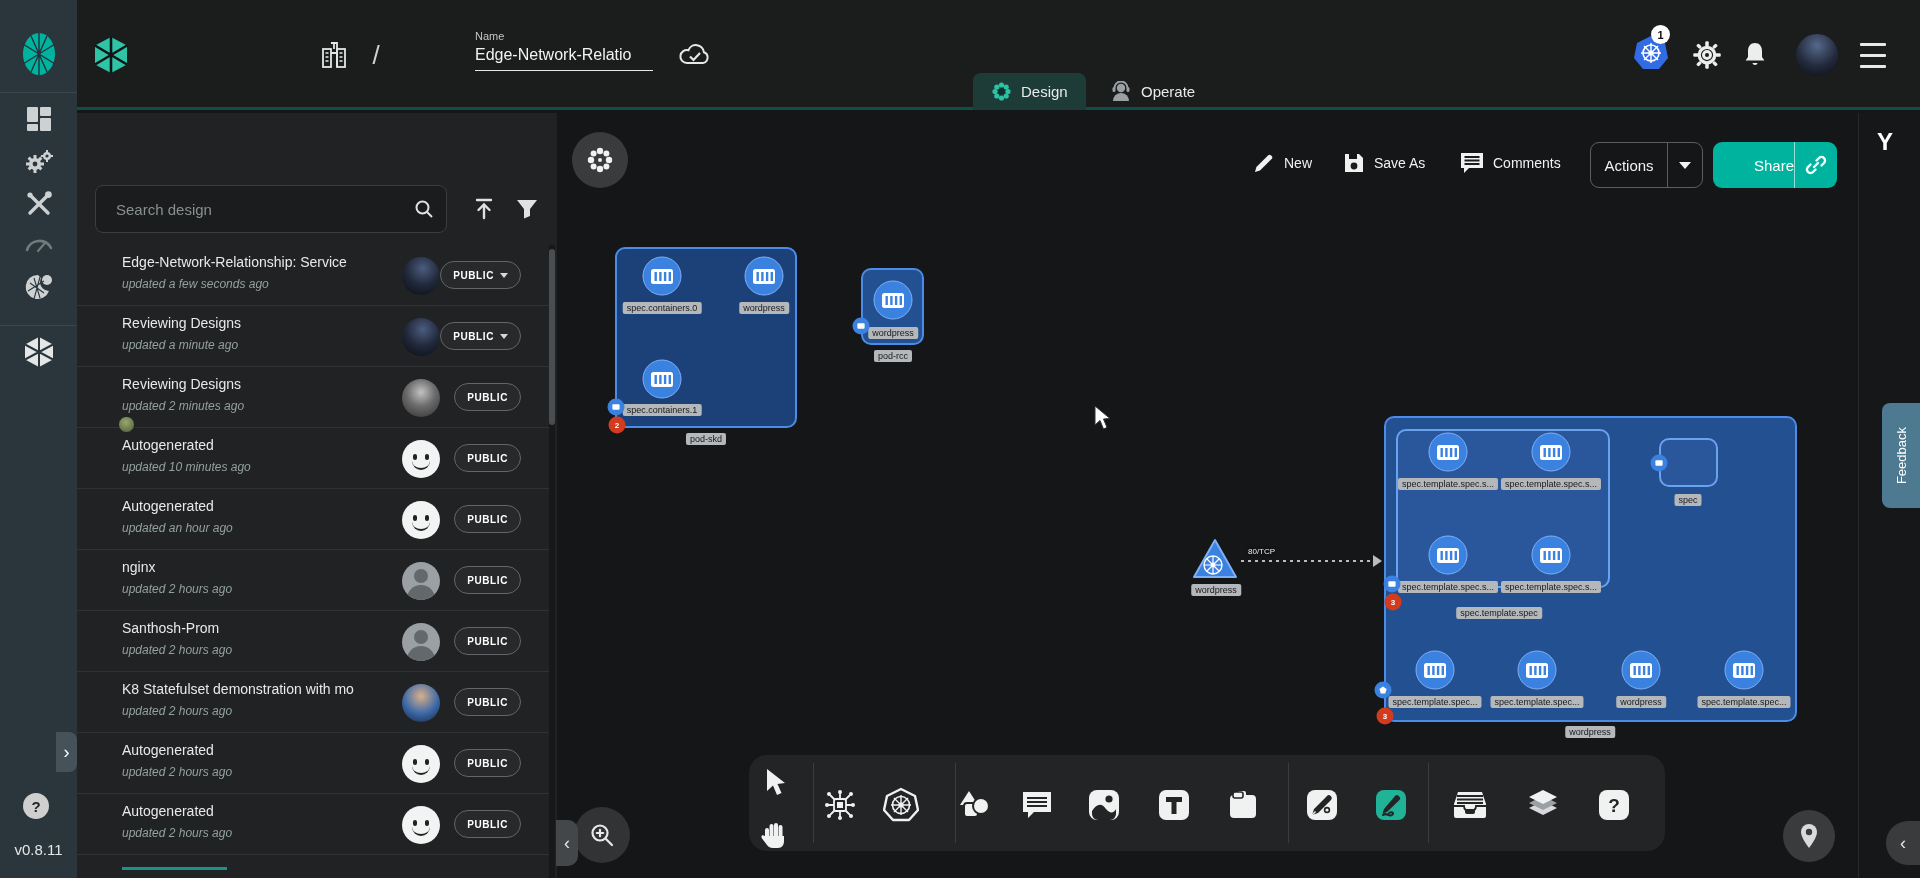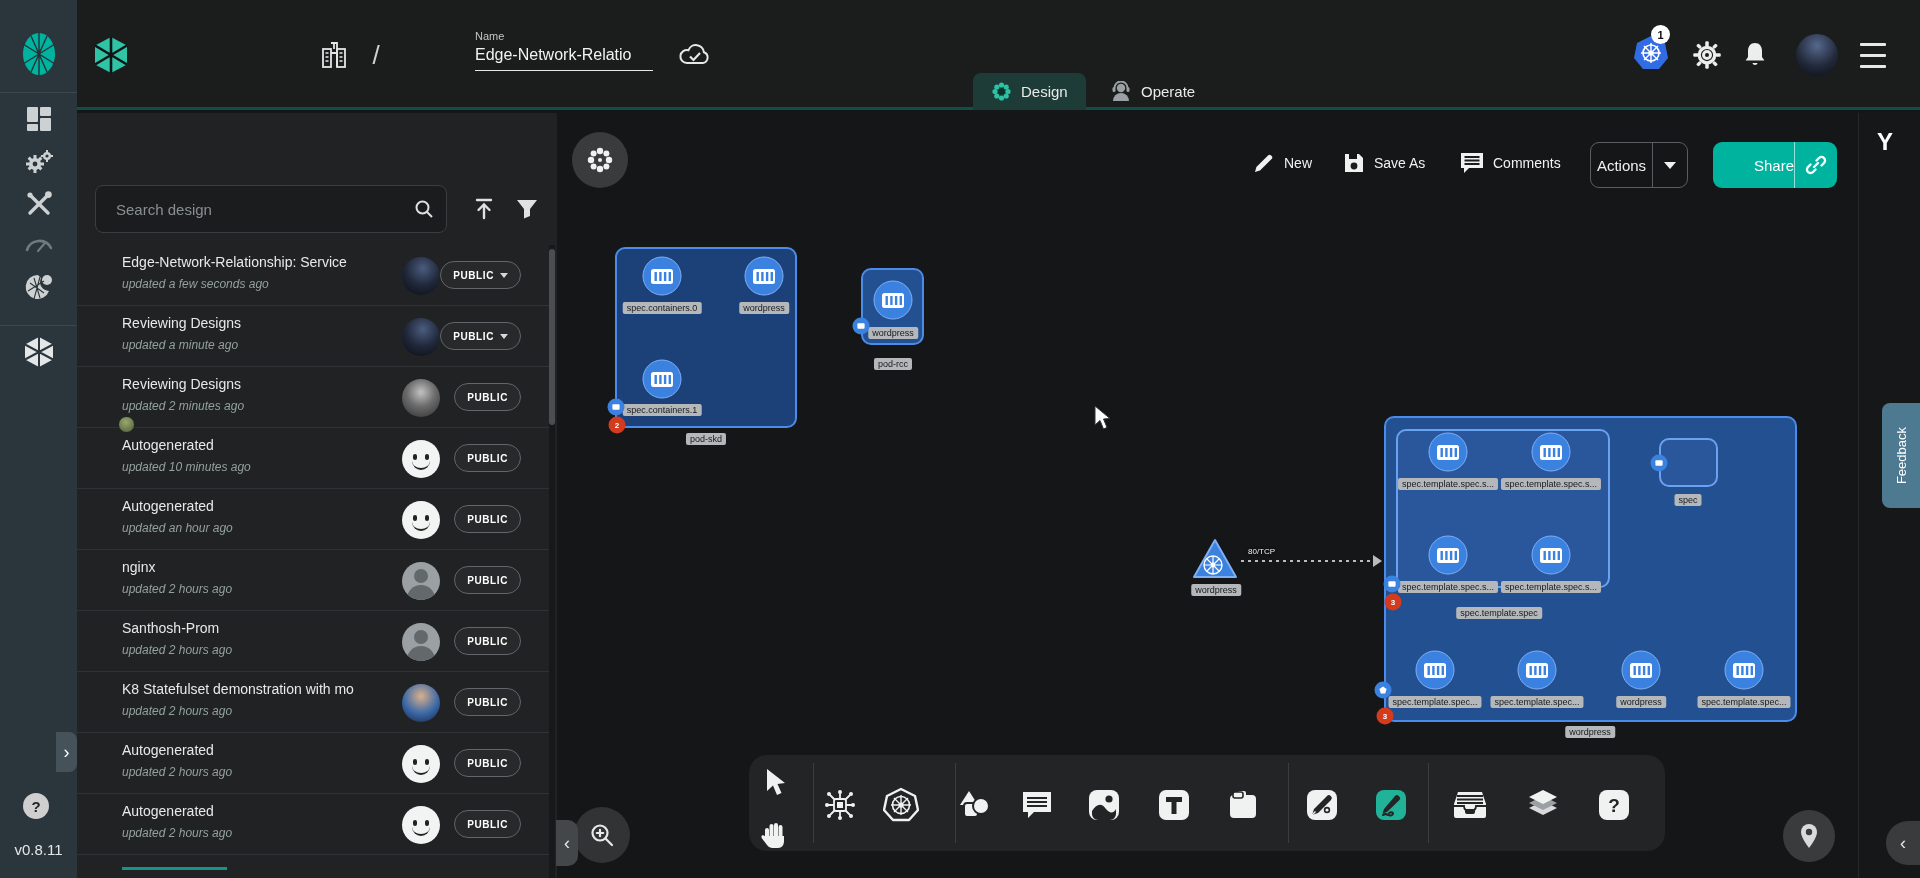--- a/index.html
+++ b/index.html
@@ -116,21 +116,21 @@
     border-radius:22px 0 0 22px; background:#3a3b3c; z-index:27; }
   #help-fab { position:absolute; left:23px; top:793px; width:26px; height:26px;
     border-radius:50%; background:#cfcfcf; color:#222; font-weight:bold; font-size:15px;
     display:flex; align-items:center; justify-content:center; cursor:pointer; z-index:41; }
   #version { position:absolute; left:12px; top:841px; width:53px; text-align:center;
     color:#e4e7e7; font-size:15px; z-index:41; }
 
   
   .act-item { position:absolute; top:152px; display:flex; align-items:center; gap:9px;
     color:#f0f1f1; font-size:14px; cursor:pointer; z-index:22; }
-  #actions-btn { position:absolute; left:1590px; top:142px; width:98px; height:46px;
+  #actions-btn { position:absolute; left:1590px; top:142px; width:113px; height:46px;
     border:1px solid #5a5e60; border-radius:9px; display:flex; align-items:center;
     color:#f0f1f1; font-size:15px; cursor:pointer; z-index:22; }
   #actions-btn .lbl { flex:1; text-align:center; }
   #actions-btn .split { width:1px; height:100%; background:#5a5e60; }
   #actions-btn .car { width:34px; display:flex; justify-content:center; }
   #share-btn { position:absolute; left:1713px; top:142px; width:124px; height:46px;
     background:#00b39f; border-radius:9px; display:flex; align-items:center;
     color:#fff; font-size:15px; cursor:pointer; z-index:22; }
   #share-btn .lbl { flex:1; text-align:right; }
   #share-btn .split { width:1px; height:100%; background:#d9f3ef; opacity:.7; }
@@ -568,21 +568,21 @@
   <div class="knode lighter" style="left:861px;top:268px;width:63px;height:77px;"></div>
   <div class="cnode" style="left:893px;top:300px;"><svg width="40" height="40" viewBox="0 0 40 40">
         <circle cx="20" cy="20" r="19" fill="#3b82e0" stroke="#7fb0f5" stroke-width="1"></circle>
         <rect x="9" y="13" width="22" height="15" rx="2.5" fill="#fff"></rect>
         <rect x="12.5" y="16" width="2.4" height="9" fill="#3b82e0"></rect>
         <rect x="17.2" y="16" width="2.4" height="9" fill="#3b82e0"></rect>
         <rect x="21.9" y="16" width="2.4" height="9" fill="#3b82e0"></rect>
         <rect x="26.6" y="16" width="2.4" height="9" fill="#3b82e0"></rect>
       </svg></div>
   <div class="chip" style="left:893px;top:327px;">wordpress</div>
-  <div class="chip" style="left:893px;top:358px;">pod-rcc</div>
+  <div class="chip" style="left:893px;top:350px;">pod-rcc</div>
   <div class="nbadge blue" style="left:861px;top:326px;">
       <svg width="9" height="9" viewBox="0 0 10 10">
         <rect x="1" y="2" width="8" height="6" rx="1" fill="#fff"></rect>
       </svg>
     </div>
 
   <div class="abs" style="left:1192px;top:538px;z-index:5;">
     <svg width="46" height="42" viewBox="0 0 46 42">
         <path d="M23 2 L44 39 H2 Z" fill="#3b82e0" stroke="#7fb0f5" stroke-width="2" stroke-linejoin="round"></path>
         <circle cx="21" cy="27" r="9" fill="none" stroke="#fff" stroke-width="1.4"></circle>

